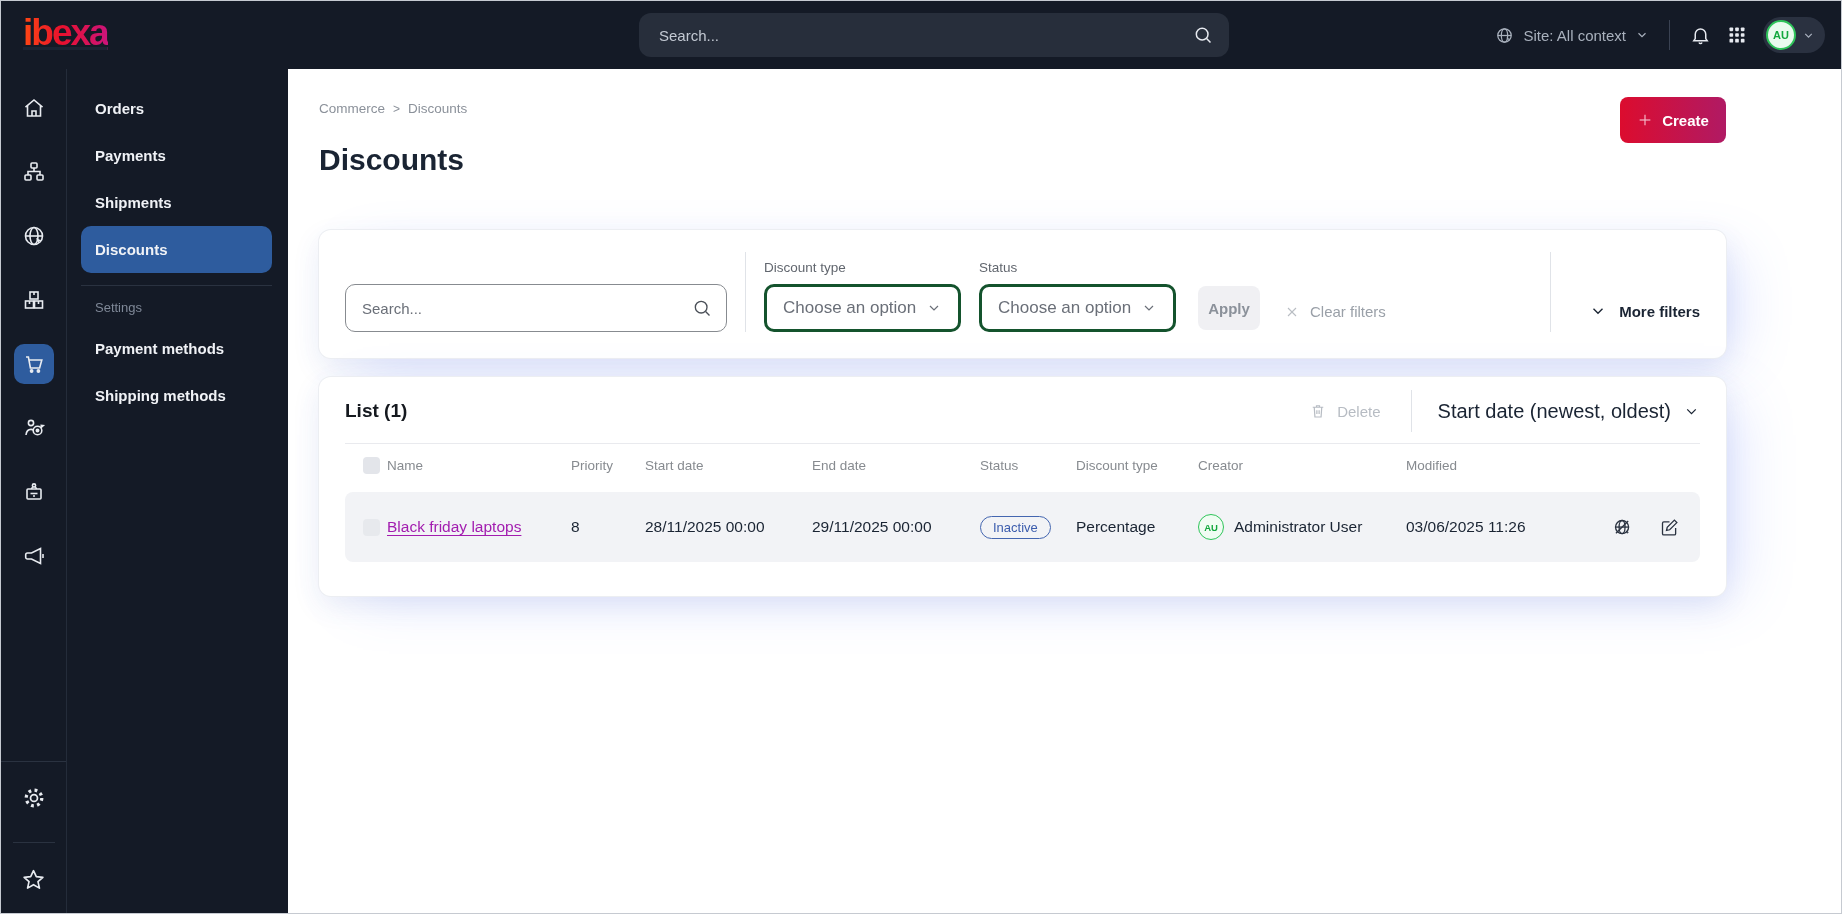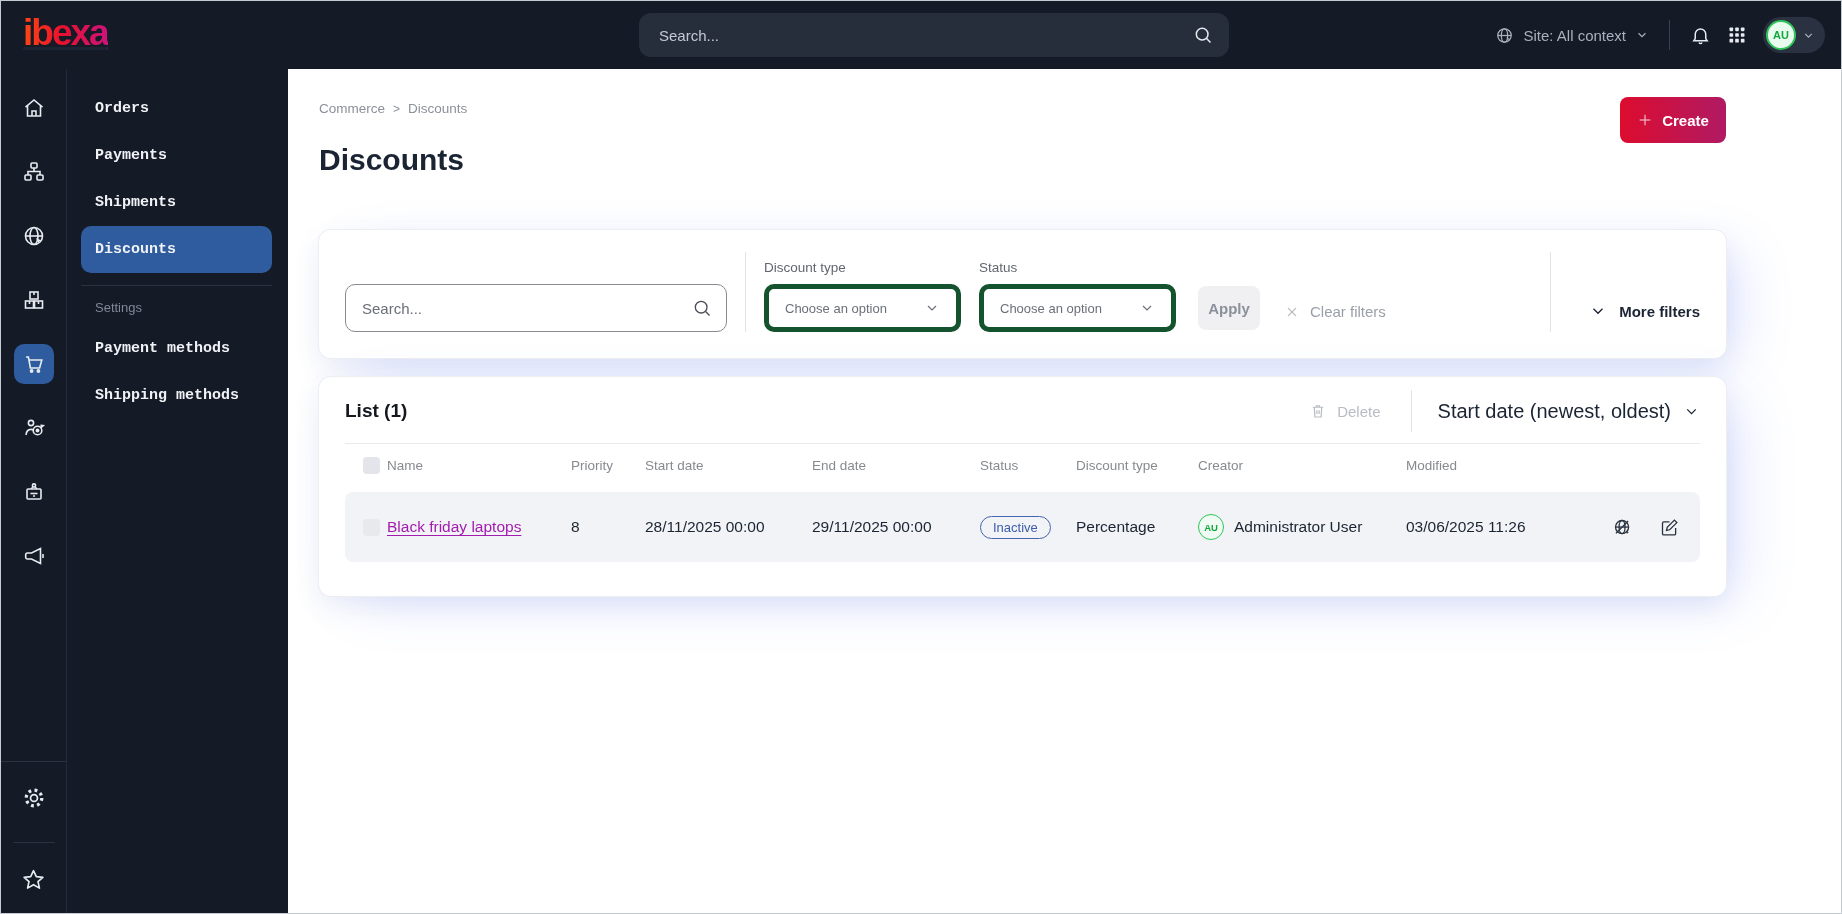--- a/index.html
+++ b/index.html
@@ -71,21 +71,21 @@
   .rail-sep.inset { width:42px; }
 
   
   .menu-panel {
     width:221px; flex:0 0 221px; background:#141a26; color:#eef1f5;
     padding-top:16px; display:flex; flex-direction:column;
   }
   .menu-item {
     height:47px; display:flex; align-items:center;
     margin:0 16px 0 14px; padding-left:14px; border-radius:10px;
-    font-size:15px; font-weight:600; cursor:pointer; color:#f0f2f6;font-family:Liberation Mono, monospace;
+    font-size:15px; font-weight:600; cursor:pointer; color:#f0f2f6;
   }
   .menu-item.active { background:#2e5c9e; }
   .menu-sep { height:1px; background:#2a3240; margin:12px 16px 14px 14px; }
   .menu-label { font-size:13px; color:#7f8897; padding-left:28px; margin-bottom:10px; }
 
   
   .main { flex:1; background:#fff; position:relative; padding:32px 0 4px 31px; overflow:hidden; }
   .breadcrumb { display:flex; align-items:center; gap:8px; font-size:13.5px; color:#8b919a; }
   .breadcrumb .sep { font-size:12px; }
   .breadcrumb span[data-interactable="true"] { cursor:pointer; }
@@ -108,23 +108,23 @@
   .f-search {
     width:382px; height:48px; border:1px solid #878b90; border-radius:10px;
     display:flex; align-items:center; padding:0 14px 0 16px;
   }
   .f-search input { flex:1; border:none; outline:none; font-size:15px; color:#4a4f57; font-family:inherit; }
   .f-search input::placeholder { color:#6a6f78; }
   .v-sep { align-self:stretch; width:1px; background:#e0e3e8; margin:0 18px; }
   .f-group { display:flex; flex-direction:column; }
   .f-label { font-size:13.5px; color:#61666e; margin-bottom:9px; }
   .f-select {
-    width:197px; height:48px; border:5px solid #14532d; border-radius:10px;
+    width:197px; height:48px; border:3px solid #14532d; border-radius:10px;
     display:flex; align-items:center; justify-content:space-between;
-    padding:0 16px; font-size:13px; color:#6a6f78; cursor:pointer; background:#fff;
+    padding:0 16px; font-size:17px; color:#6a6f78; cursor:pointer; background:#fff;
   }
   .f-group + .f-group { margin-left:18px; }
   .apply-btn {
     margin-left:22px; margin-bottom:2px; height:44px; width:62px;
     background:#f0f0f3; border:none; border-radius:8px;
     color:#8b919a; font-size:15px; font-weight:600; font-family:inherit; cursor:pointer;
   }
   .clear-btn {
     margin-left:24px; margin-bottom:12px; display:flex; align-items:center; gap:10px;
     color:#9aa0a8; font-size:15px; cursor:pointer; background:none; border:none; font-family:inherit;

